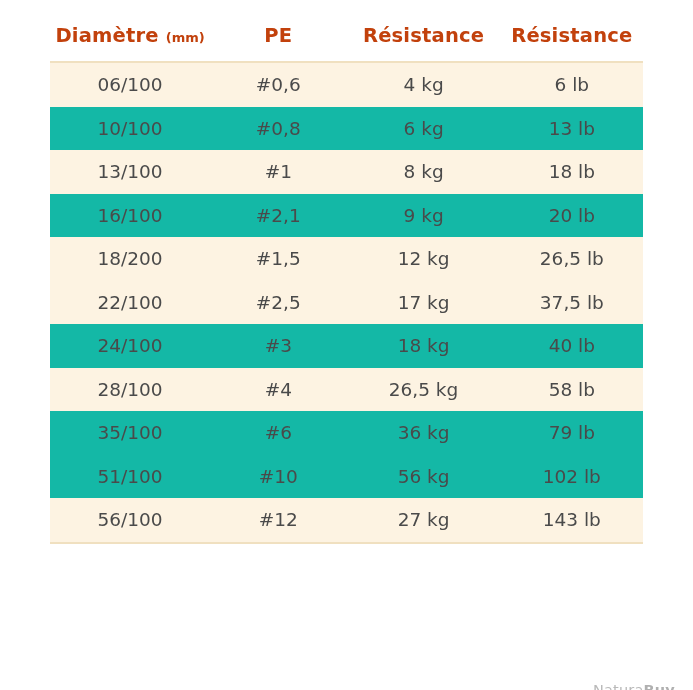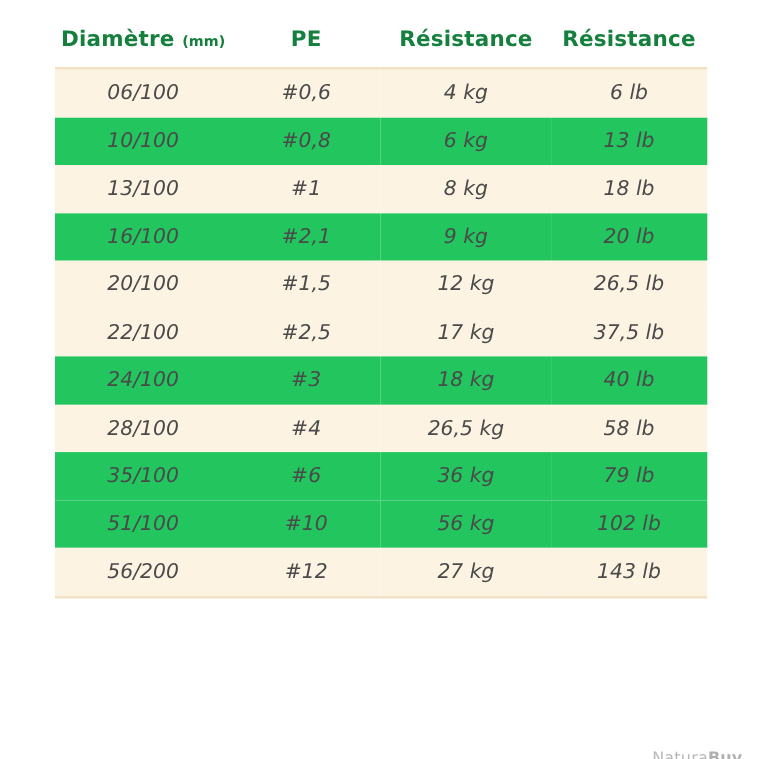--- a/index.html
+++ b/index.html
@@ -27,21 +27,21 @@
     table-layout: fixed;
   }
   table.spec col.c0 { width: 27%; }
   table.spec col.c1 { width: 23%; }
   table.spec col.c2 { width: 26%; }
   table.spec col.c3 { width: 24%; }
 
   thead th {
     font-size: 19.5px;
     font-weight: bold;
-    color: #15803d;
+    color: #c2410c;
     text-align: center;
     padding: 6px 0 14px 0;
     letter-spacing: 0.2px;
     white-space: nowrap;
   }
   thead th .unit {
     font-size: 13px;
     font-weight: bold;
     letter-spacing: 0;
   }
@@ -49,27 +49,26 @@
     border-bottom: 2px solid #f0e0c0;
   }
   tbody td {
     font-size: 18.5px;
     color: #4a4a4a;
     text-align: center;
     height: 43.5px;
     padding: 0;
     vertical-align: middle;
     white-space: nowrap;
-    font-style: italic;
   }
   tbody tr.odd td {
     background: #fdf3e2;
   }
   tbody tr.even td {
-    background: #22c55e;
+    background: #14b8a6;
   }
   tbody tr:last-child td {
     border-bottom: 2px solid #f0e0c0;
   }
   .watermark {
     position: absolute;
     right: 18px;
     bottom: 10px;
     font-size: 14.5px;
     color: #b9b9b9;
@@ -116,21 +115,21 @@
         <td>8 kg</td>
         <td>18 lb</td>
       </tr>
       <tr class="even">
         <td>16/100</td>
         <td>#2,1</td>
         <td>9 kg</td>
         <td>20 lb</td>
       </tr>
       <tr class="odd">
-        <td>20/100</td>
+        <td>18/200</td>
         <td>#1,5</td>
         <td>12 kg</td>
         <td>26,5 lb</td>
       </tr>
       <tr class="odd">
         <td>22/100</td>
         <td>#2,5</td>
         <td>17 kg</td>
         <td>37,5 lb</td>
       </tr>
@@ -152,21 +151,21 @@
         <td>36 kg</td>
         <td>79 lb</td>
       </tr>
       <tr class="even">
         <td>51/100</td>
         <td>#10</td>
         <td>56 kg</td>
         <td>102 lb</td>
       </tr>
       <tr class="odd">
-        <td>56/200</td>
+        <td>56/100</td>
         <td>#12</td>
         <td>27 kg</td>
         <td>143 lb</td>
       </tr>
     </tbody>
   </table>
 
   <div class="watermark">
     <span>Natura</span><span class="b">Buy</span>
   </div>

